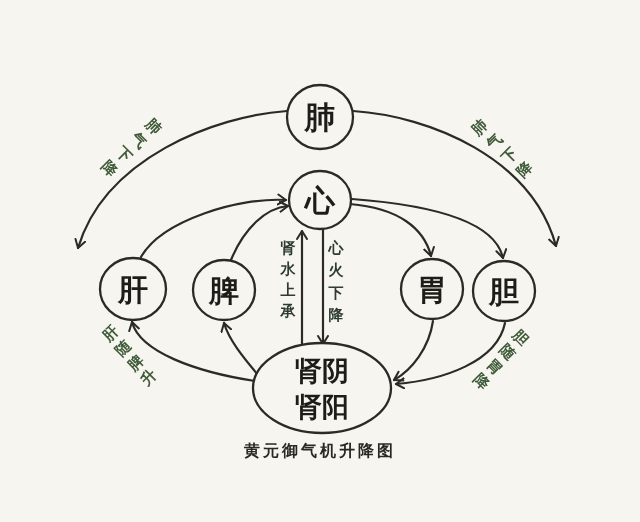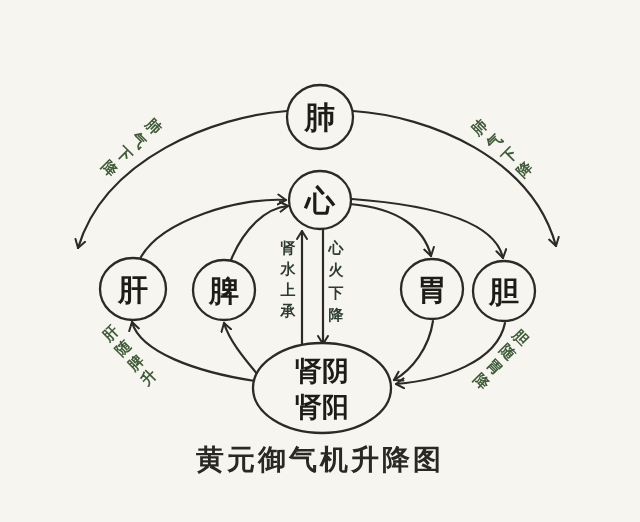--- a/index.html
+++ b/index.html
@@ -12,21 +12,21 @@
     width:640px;height:522px;
     overflow:hidden;
     background:#f7f5f0;
   }
   #diagram-svg{position:absolute;left:0;top:0;width:640px;height:522px;display:block;}
   .caption{
     position:absolute;
     left:0;top:441px;width:640px;
     text-align:center;
     font-family:"Liberation Serif","DejaVu Serif",serif;
-    font-size:28px;
+    font-size:16px;
     font-weight:600;
     letter-spacing:3px;
     color:#2a2822;
   }
 </style>
 </head>
 <body>
 
 <div class="stage">
   <svg id="diagram-svg" viewBox="0 0 640 522" xmlns="http://www.w3.org/2000/svg">

